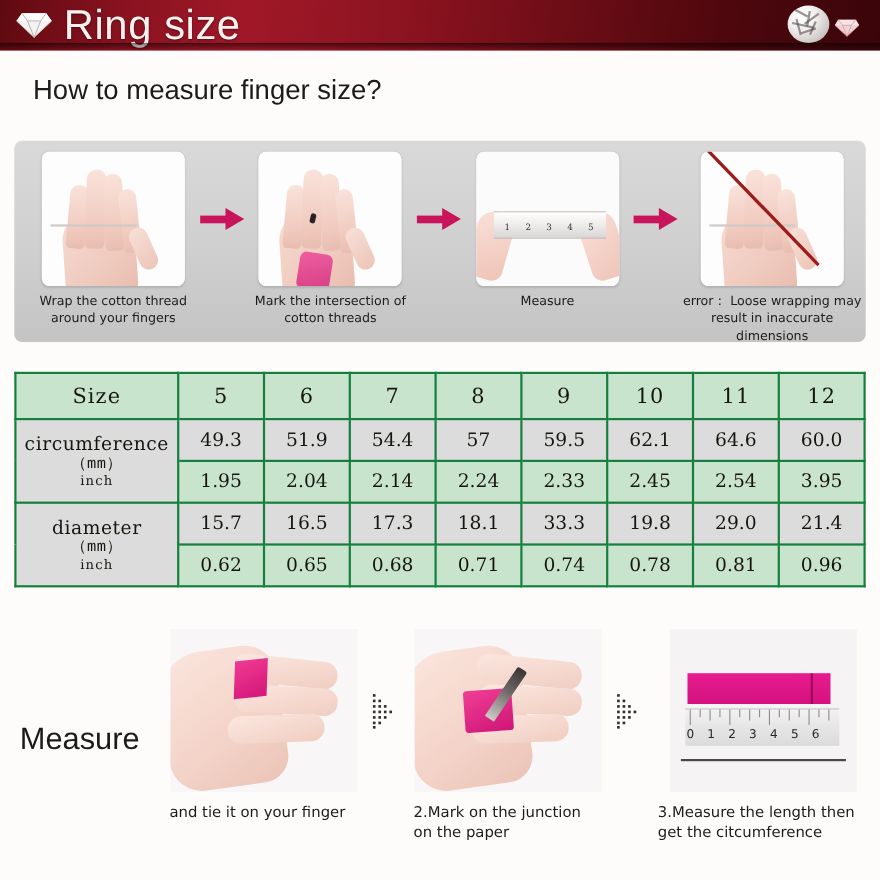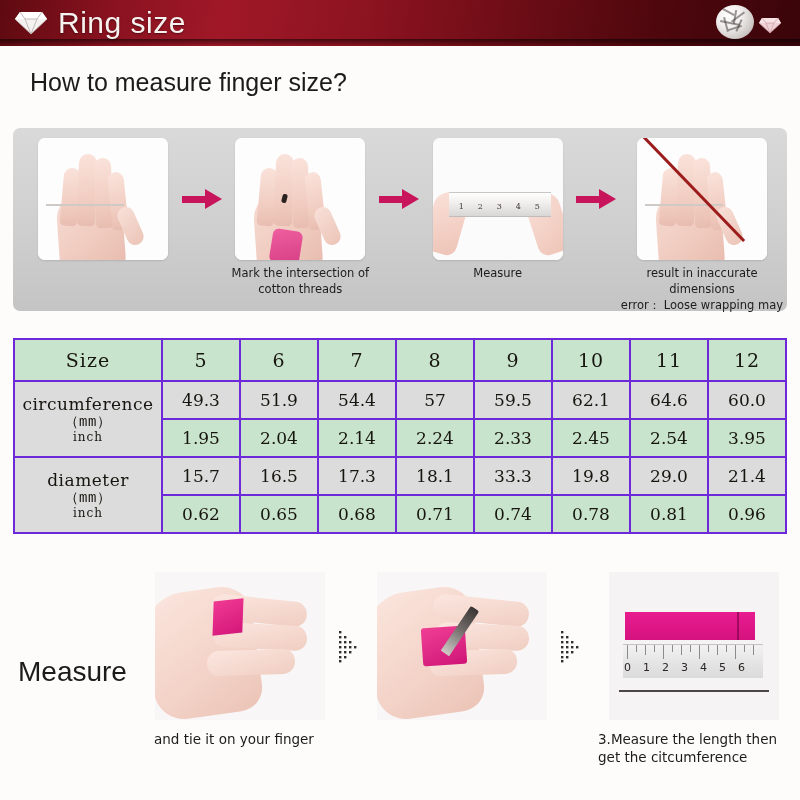--- a/index.html
+++ b/index.html
@@ -33,21 +33,21 @@
     background: linear-gradient(180deg, rgba(0,0,0,.55), rgba(0,0,0,0));
   }
   .hdr-gem {
     margin-left: 14px;
     margin-right: 10px;
     flex: 0 0 auto;
     display: block;
   }
   .hdr-title {
     color: #f7f2ef;
-    font-size: 30px;
+    font-size: 38px;
     font-weight: 400;
     letter-spacing: .5px;
     line-height: 1;
     text-shadow: 0 1px 2px rgba(0,0,0,.45);
   }
   .hdr-right {
     position: absolute;
     right: 10px;
     top: 2px;
     width: 82px;
@@ -236,21 +236,21 @@
     position: absolute;
     left: 13px;
     top: 338px;
     width: 774px;
     border-collapse: collapse;
     table-layout: fixed;
     border: 2px solid #1a1a1a;
     font-family: "DejaVu Serif", serif;
   }
   .size-table td, .size-table th {
-    border: 2px solid #6d28d9;
+    border: 2px solid #15803d;
     text-align: center;
     font-size: 17px;
     color: #17150f;
     font-weight: 400;
     padding: 0;
     height: 38px;
     margin-left: 36px;
   }
   .size-table .col-label { width: 148px; }
   .size-table thead th {
@@ -433,20 +433,24 @@
     <div class="photo">
       <div class="hand">
         <div class="palm"></div>
         <div class="fg fg1"></div>
           <div class="fg fg2"></div>
         <div class="fg fg3"></div>
           <div class="fg fg4"></div>
         <div class="thumb"></div>
         <div class="thread"></div>
       </div>
+    </div>
+    <div class="step-caption">
+      <div>Wrap the cotton thread</div>
+      <div>around your fingers</div>
     </div>
   </div>
 
   <div class="arrow-wrap">
     <div class="arrow">
       <div class="shaft"></div>
         <div class="head"></div>
     </div>
   </div>
 
@@ -509,22 +513,22 @@
         <div class="fg fg1"></div>
           <div class="fg fg2"></div>
         <div class="fg fg3"></div>
           <div class="fg fg4"></div>
         <div class="thumb"></div>
         <div class="thread"></div>
         <div class="cross"></div>
       </div>
     </div>
     <div class="step-caption">
+      <div>error： Loose wrapping may</div>
       <div>result in inaccurate dimensions</div>
-      <div>error： Loose wrapping may</div>
     </div>
   </div>
 
 </div>
 
 <table class="size-table">
   <thead>
     <tr>
       <th class="col-label">Size</th>
       <th>5</th>
@@ -638,20 +642,24 @@
       <div class="mphoto">
         <div class="ph-hand">
           <div class="pm"></div>
           <div class="pf pf1"></div>
             <div class="pf pf2"></div>
             <div class="pf pf3"></div>
           <div class="slip2"></div>
           <div class="pen"></div>
         </div>
       </div>
+      <div class="mcaption">
+        <div>2.Mark on the junction</div>
+        <div>on the paper</div>
+      </div>
     </div>
 
     <div class="dotarrow">
       <svg width="26" height="34" viewBox="0 0 26 34">
         <g fill="#2f2f2f">
           <rect x="1" y="2" width="2.4" height="2.4"></rect>
           <rect x="1" y="7" width="2.4" height="2.4"></rect>
             <rect x="6" y="7" width="2.4" height="2.4"></rect>
           <rect x="1" y="12" width="2.4" height="2.4"></rect>
             <rect x="6" y="12" width="2.4" height="2.4"></rect>

